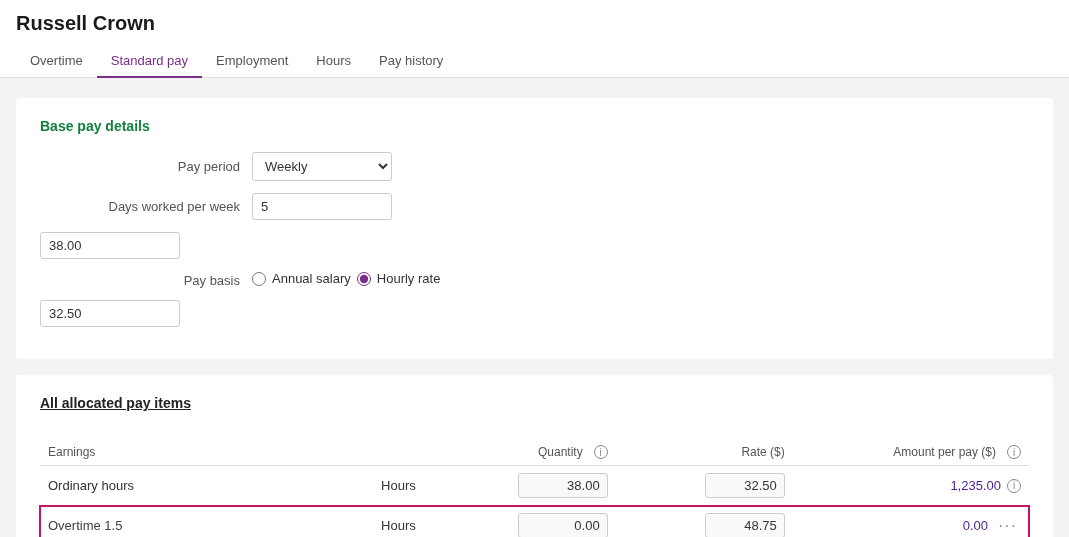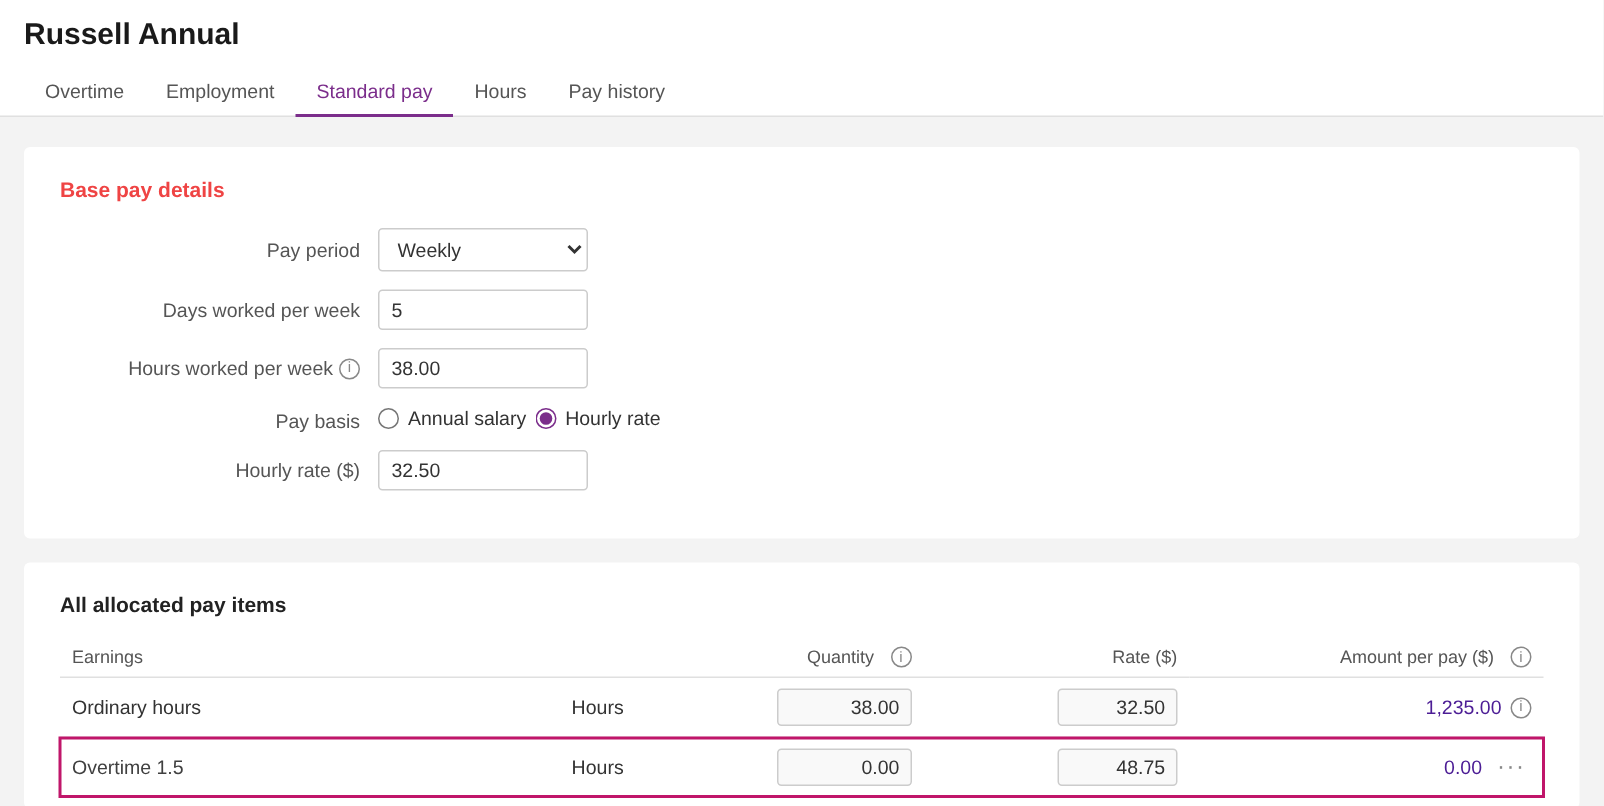--- a/index.html
+++ b/index.html
@@ -47,21 +47,21 @@
     }
     .section {
       background: #fff;
       border-radius: 4px;
       padding: 20px 24px;
       margin-bottom: 16px;
     }
     .section-title {
       font-size: 14px;
       font-weight: 600;
-      color: #ef4444;
+      color: #15803d;
       margin-bottom: 18px;
     }
     .form-row {
       display: flex;
       align-items: center;
       margin-bottom: 12px;
     }
     .form-label {
       text-align: right;
       width: 200px;
@@ -143,21 +143,22 @@
     
     .table-section {
       background: #fff;
       border-radius: 4px;
       padding: 20px 24px 8px 24px;
     }
     .table-section-title {
       font-size: 14px;
       font-weight: 600;
       color: #222;
-      margin-bottom: 14px;
+      margin-bottom: 28px;
+      text-decoration: underline;
     }
     .pay-table {
       width: 100%;
       border-collapse: collapse;
     }
     .pay-table thead tr th {
       font-size: 12px;
       font-weight: 500;
       color: #555;
       padding: 6px 8px;
@@ -252,25 +253,25 @@
       align-items: flex-end;
       gap: 11px;
     }
   </style>
 </head>
 <body>
 
 <div class="app-container">
 
   <div class="header">
-    <div class="page-title">Russell Annual</div>
+    <div class="page-title">Russell Crown</div>
     <div class="tabs">
       <div class="tab">Overtime</div>
+      <div class="tab active">Standard pay</div>
       <div class="tab">Employment</div>
-      <div class="tab active">Standard pay</div>
       <div class="tab">Hours</div>
       <div class="tab">Pay history</div>
     </div>
   </div>
 
   <div class="content">
 
     <div class="section">
       <div class="section-title">Base pay details</div>
 
@@ -282,43 +283,38 @@
           <option>Monthly</option>
         </select>
       </div>
 
       <div class="form-row">
         <div class="form-label">Days worked per week</div>
         <input class="form-input" type="text" value="5" style="">
       </div>
 
       <div class="form-row">
-        <div class="form-label">
-          <span>Hours worked per week</span>
-          <span class="info-icon">i</span>
-        </div>
         <input class="form-input" type="text" value="38.00" style="">
       </div>
 
       <div class="pay-basis-row">
         <div class="pay-basis-label">Pay basis</div>
         <div class="radio-group">
           <label class="radio-item">
             <input type="radio" name="pay_basis" style="">
             <span class="radio-label">Annual salary</span>
           </label>
           <label class="radio-item">
             <input type="radio" name="pay_basis" checked="" style="">
             <span class="radio-label">Hourly rate</span>
           </label>
         </div>
       </div>
 
       <div class="form-row">
-        <div class="form-label">Hourly rate ($)</div>
         <input class="form-input" type="text" value="32.50" style="">
       </div>
     </div>
 
     <div class="table-section">
       <div class="table-section-title">All allocated pay items</div>
 
       <table class="pay-table">
         <thead>
           <tr>

